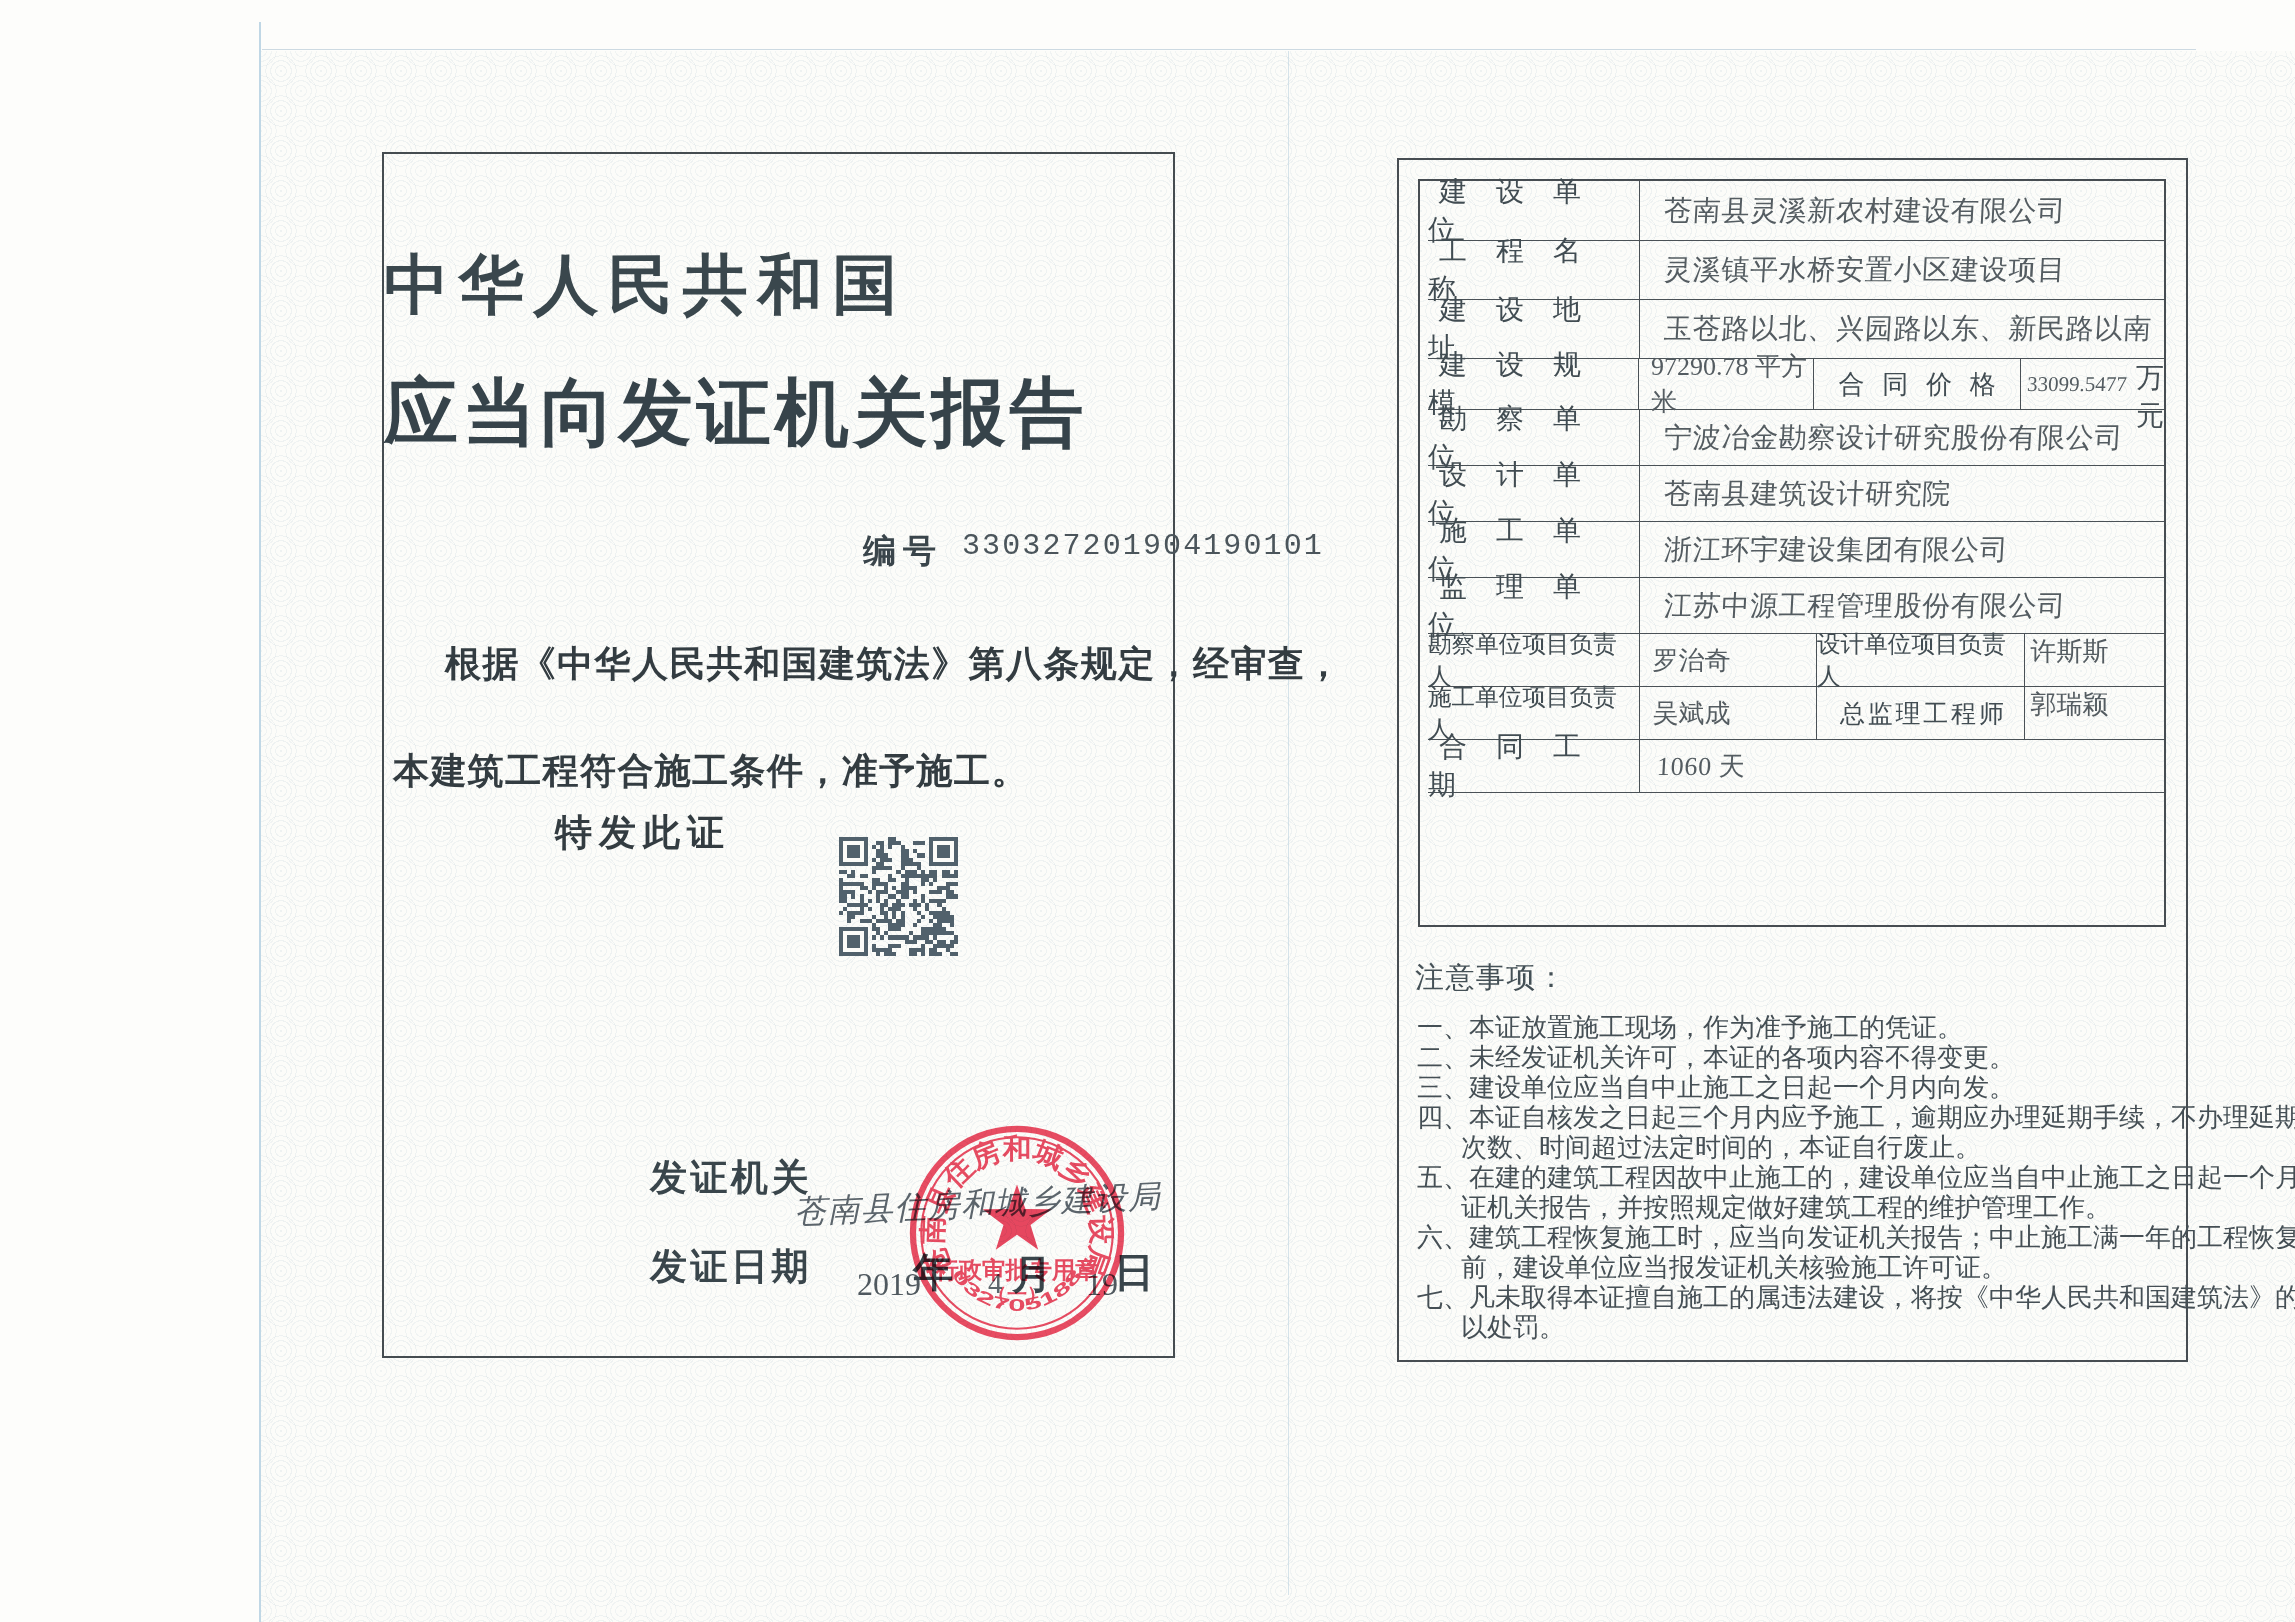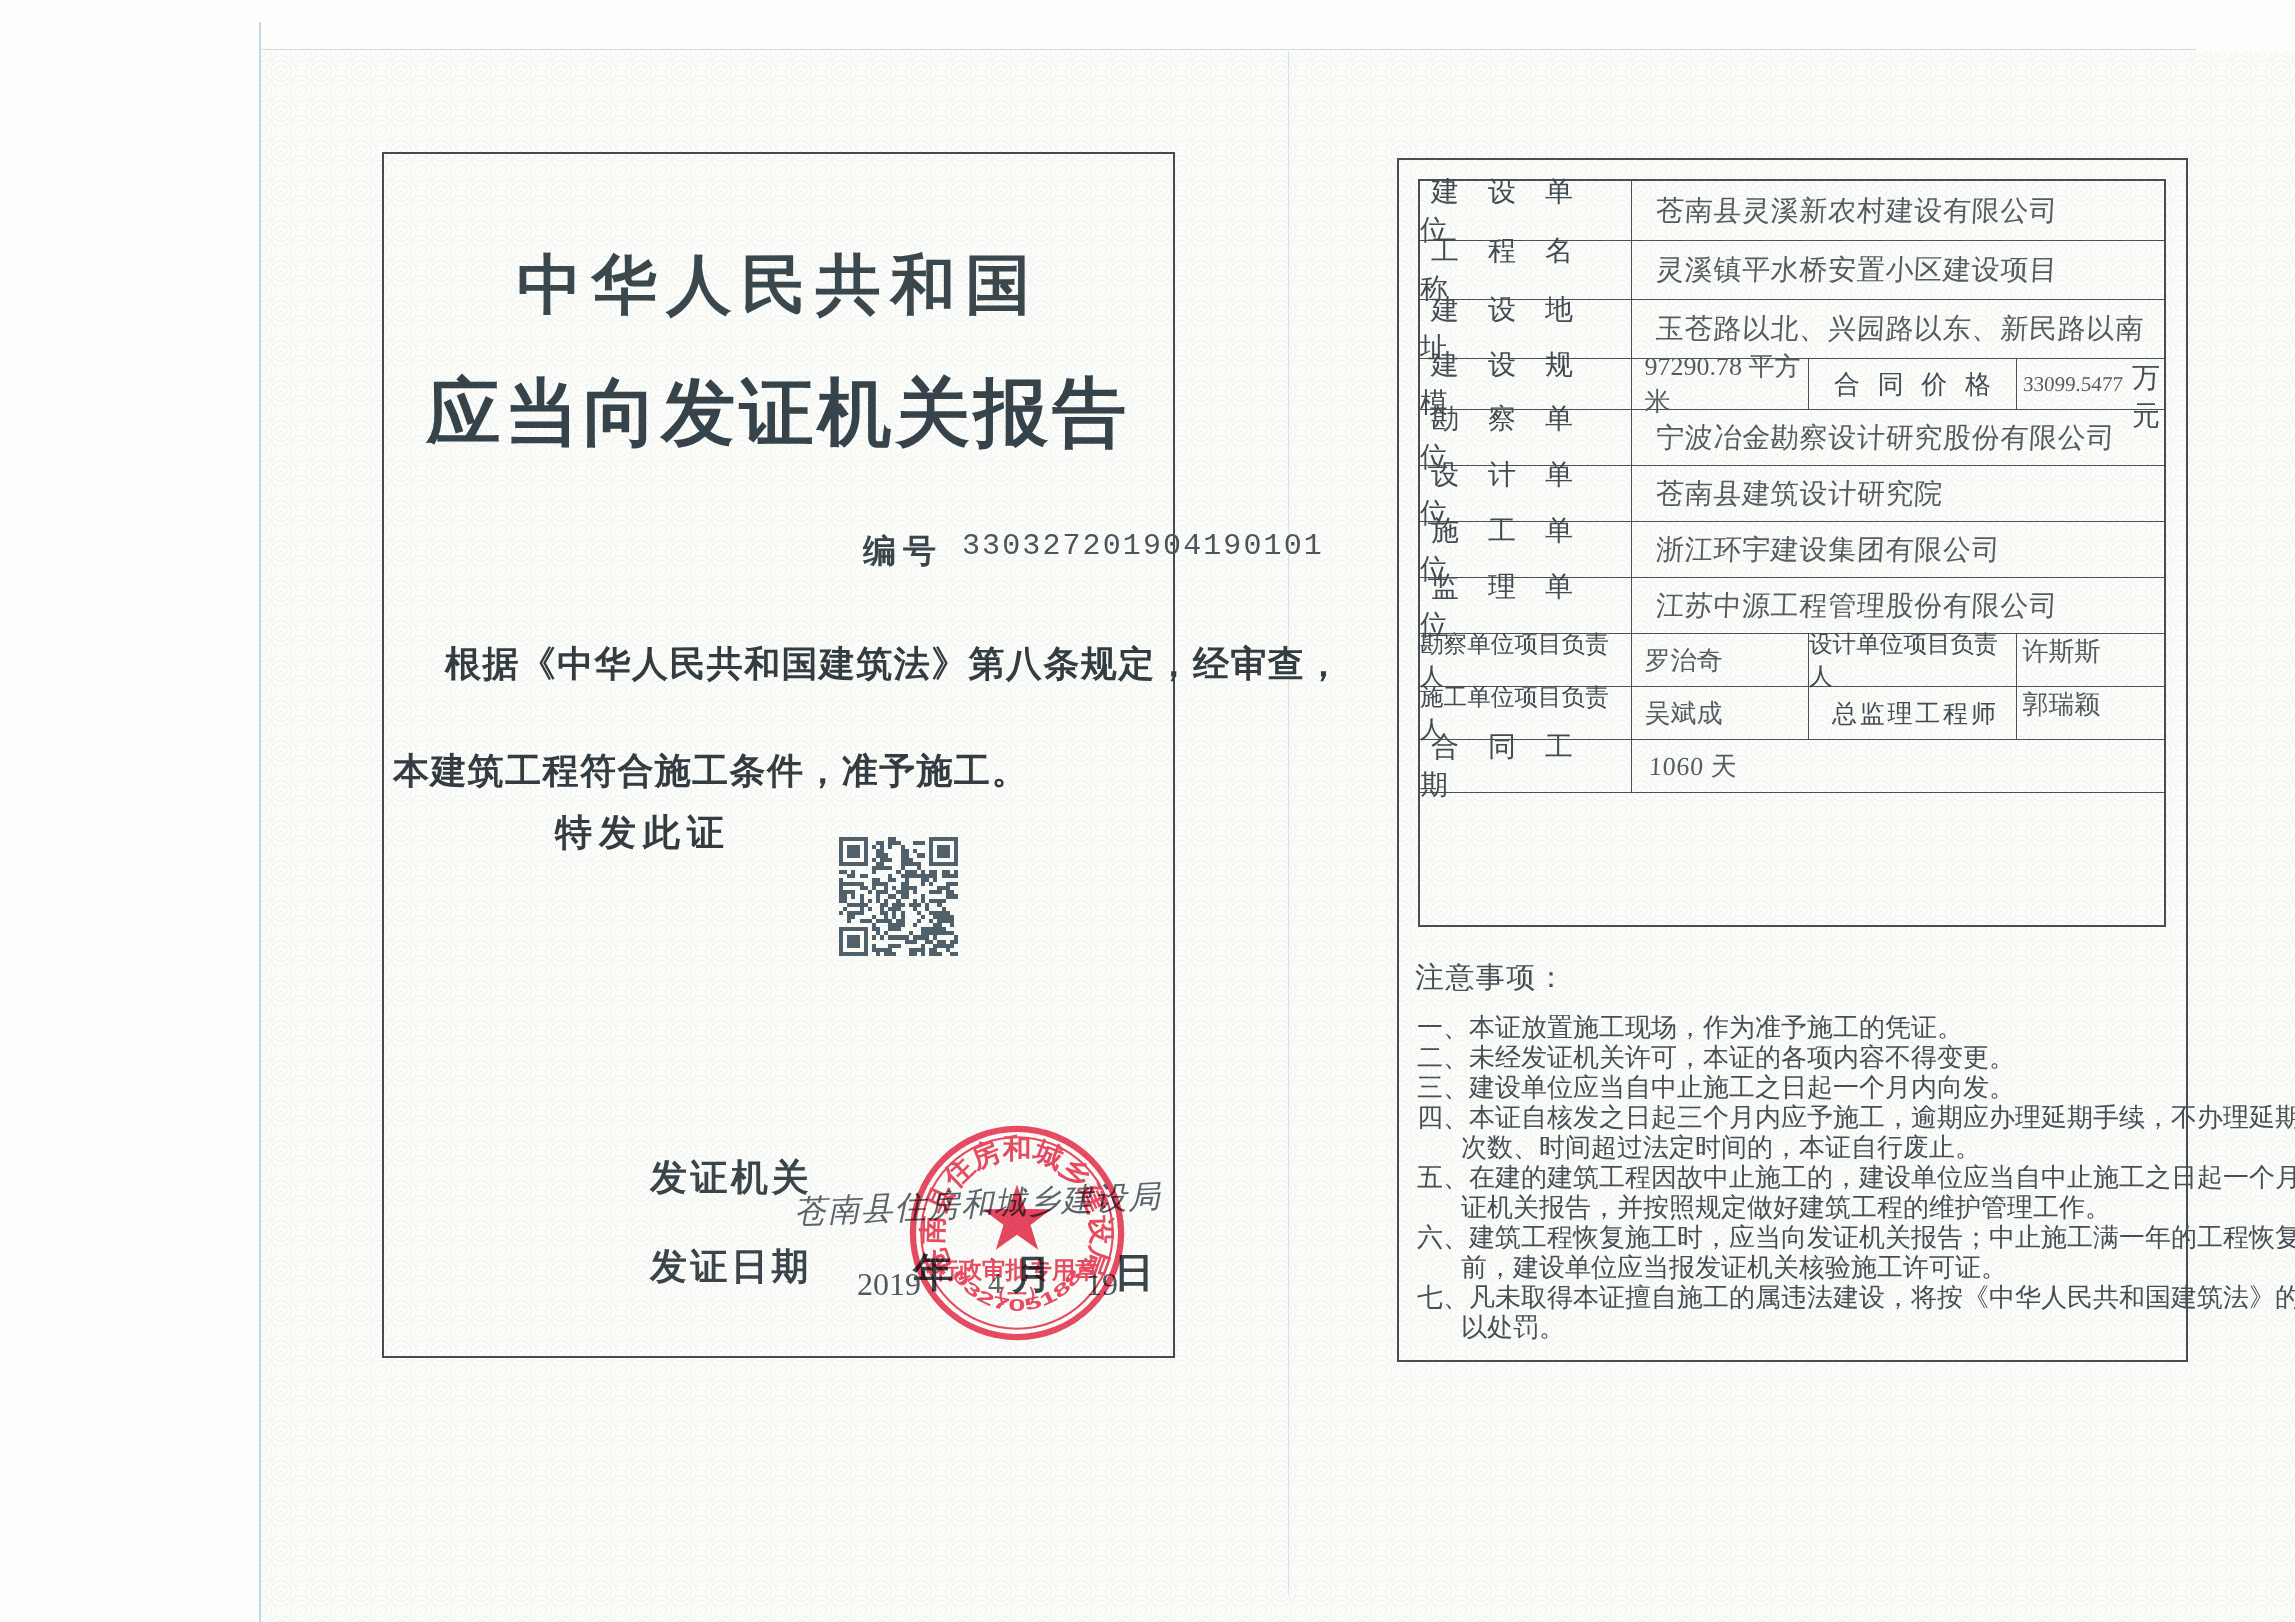--- a/index.html
+++ b/index.html
@@ -25,21 +25,21 @@
         rgba(148,176,190,.11) 14.6px 15.6px, transparent 15.6px);
     background-size:40px 40px,40px 40px;
     background-position:0 0,20px 20px;
   }
   .edge-left  { position:absolute; left:259px; top:22px; width:2.1px; height:1601px; background:#b5d0e1; opacity:.85; }
   .edge-top   { position:absolute; left:262px; top:49px; width:1934px; height:1.4px; background:rgba(165,190,206,.55); }
   .fold-line  { position:absolute; left:1288px; top:51px; width:1.4px; height:1544px; background:rgba(168,197,214,.45); }
 
   
   .cert-box { position:absolute; left:382px; top:152px; width:793px; height:1206px; border:2.8px solid #454c50; }
-  .t-center { position:absolute; left:0; width:100%; text-align:center; }
+  .t-center { position:absolute; left:0; width:100%; text-align:left; }
   .title-country { top:87px; font-size:65px; font-weight:bold; letter-spacing:9.7px; color:#3a474d;
                    font-family:"Liberation Sans","DejaVu Sans",sans-serif; }
   .title-main { top:210px; font-size:74px; font-weight:bold; letter-spacing:4.2px; color:#36434a;
                 font-family:"Liberation Sans","DejaVu Sans",sans-serif; }
   .serial-label { position:absolute; left:479px; top:375px; font-size:33px; font-weight:bold; letter-spacing:7px;
                   color:#3a454b; font-family:"Liberation Sans","DejaVu Sans",sans-serif; }
   .serial-number { position:absolute; left:578px; top:375px; font-size:30px; letter-spacing:2.1px; color:#4b555b;
                    font-family:"Liberation Mono","DejaVu Sans Mono",monospace; }
   .body-line { position:absolute; font-size:36px; font-weight:bold; color:#333c41; letter-spacing:1.4px; white-space:nowrap; }
   .body-1 { left:61px;  top:486px; }
@@ -58,21 +58,21 @@
   .d-year { left:473px;  top:1112px; }
   .d-yu   { left:529px;  top:1091px; }
   .d-month{ left:604px;  top:1113px; font-size:29px; color:#5d666b; }
   .d-mu   { left:628px;  top:1093px; }
   .d-day  { left:702px; top:1112px; }
   .d-du   { left:730px; top:1091px; }
   .seal { position:absolute; left:522px; top:968px; width:222px; height:222px; mix-blend-mode:multiply; opacity:.93; }
 
   
   .frame { position:absolute; left:1397px; top:158px; width:791px; height:1204px; border:2.1px solid #474d52; }
-  .form-table { position:absolute; left:1418px; top:179px; width:748px; border:2.1px solid #474d52; background:transparent; }
+  .form-table { position:absolute; left:1418px; top:179px; width:748px; border:2.1px solid #474d52; background:transparent;padding-left:8px; }
   .frow { display:flex; border-bottom:1.4px solid #4a5156; }
   .frow:last-child { border-bottom:none; }
   .cell { border-right:1.4px solid #4a5156; display:flex; align-items:center; justify-content:center; }
   .cell:last-child { border-right:none; }
   .c-label  { width:212px; font-size:28px; color:#414c52; letter-spacing:11px; text-indent:11px; }
   .c-label.long { font-size:23.6px; letter-spacing:0; text-indent:0; }
   .c-val  { flex:1; justify-content:flex-start; padding-left:23.6px; font-size:28px; color:#545c61; }
   .c-val .hand { transform:skewX(-3deg); letter-spacing:0.7px; }
   .c-v2   { width:177px; justify-content:flex-start; padding-left:12.5px; font-size:26px; color:#545c61; }
   .c-l2   { width:208px; font-size:26px; color:#414c52; letter-spacing:5.6px; text-indent:5.6px; }

